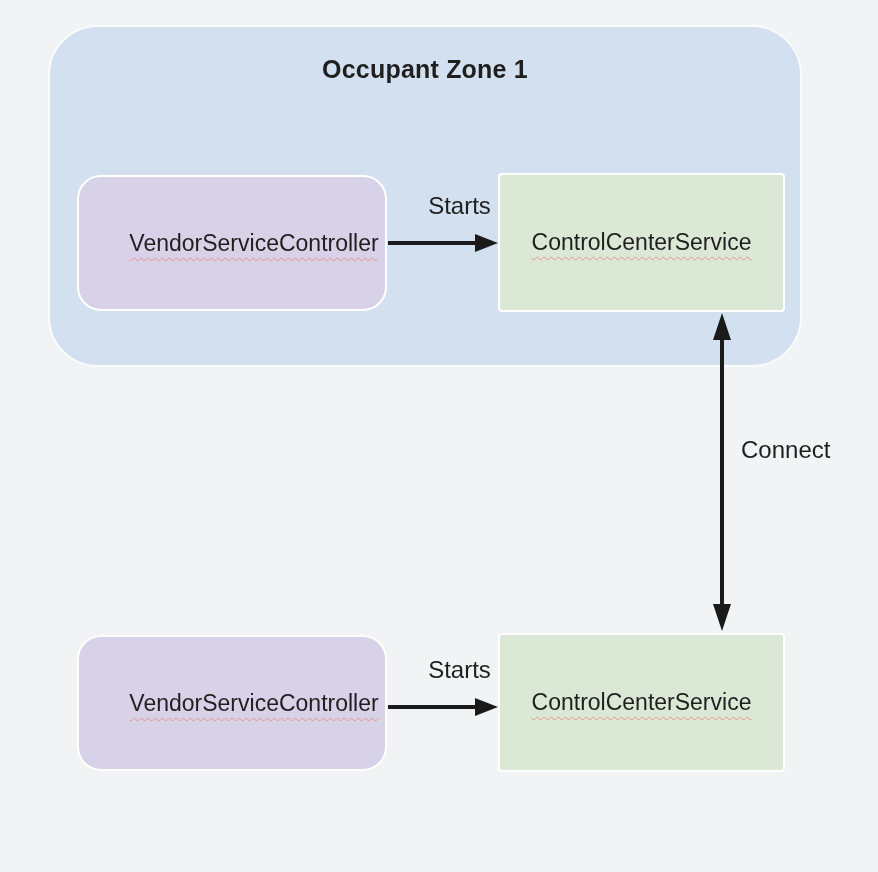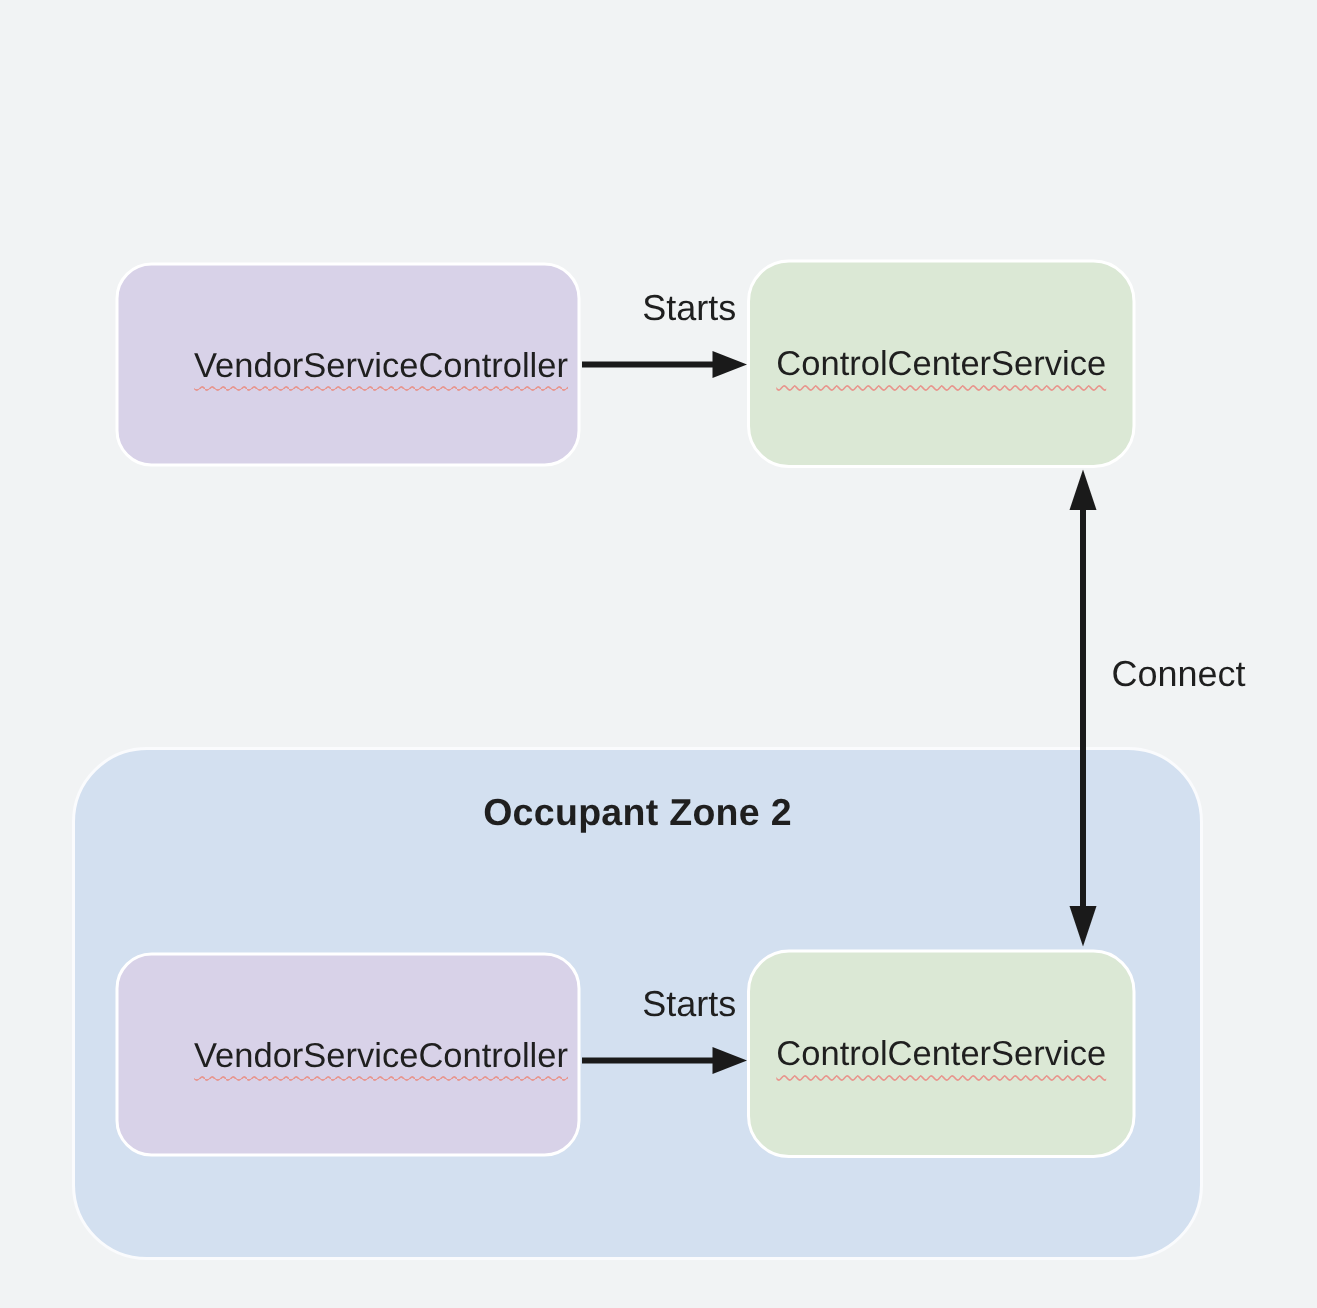--- a/index.html
+++ b/index.html
@@ -66,22 +66,22 @@
   }
   .vendor-node {
     background: var(--vendor-fill);
     border-radius: 24px;
     width: 310px;
     height: 136px;
     padding-left: 44px;
   }
   .control-node {
     background: var(--control-fill);
-    border-radius: 28px;
-    width: 259px;
+    border-radius: 4px;
+    width: 287px;
     height: 139px;
   }
   .vendor-1 { left: 77px; top: 175px; }
   .control-1 { left: 498px; top: 173px; }
   .vendor-2 { left: 77px; top: 635px; }
   .control-2 { left: 498px; top: 633px; }
   .edge-label {
     position: absolute;
     font-size: 24px;
     color: var(--text);
@@ -96,24 +96,24 @@
   .starts-arrow-2 { left: 388px; top: 697px; }
   .connect-arrow { left: 708px; top: 313px; }
   .arrow-line { stroke: var(--arrow); stroke-width: 4; }
   .arrow-head { fill: var(--arrow); }
 </style>
 </head>
 <body>
 
 <div class="diagram">
 
+  <div class="zone zone-1">
+    <div class="zone-title">Occupant Zone 1</div>
+  </div>
 
-  <div class="zone zone-2">
-    <div class="zone-title">Occupant Zone 2</div>
-  </div>
 
   <div class="node vendor-node vendor-1">
     <span class="node-label">VendorServiceController</span>
   </div>
   <div class="node control-node control-1">
     <span class="node-label">ControlCenterService</span>
   </div>
 
   <div class="node vendor-node vendor-2">
     <span class="node-label">VendorServiceController</span>

